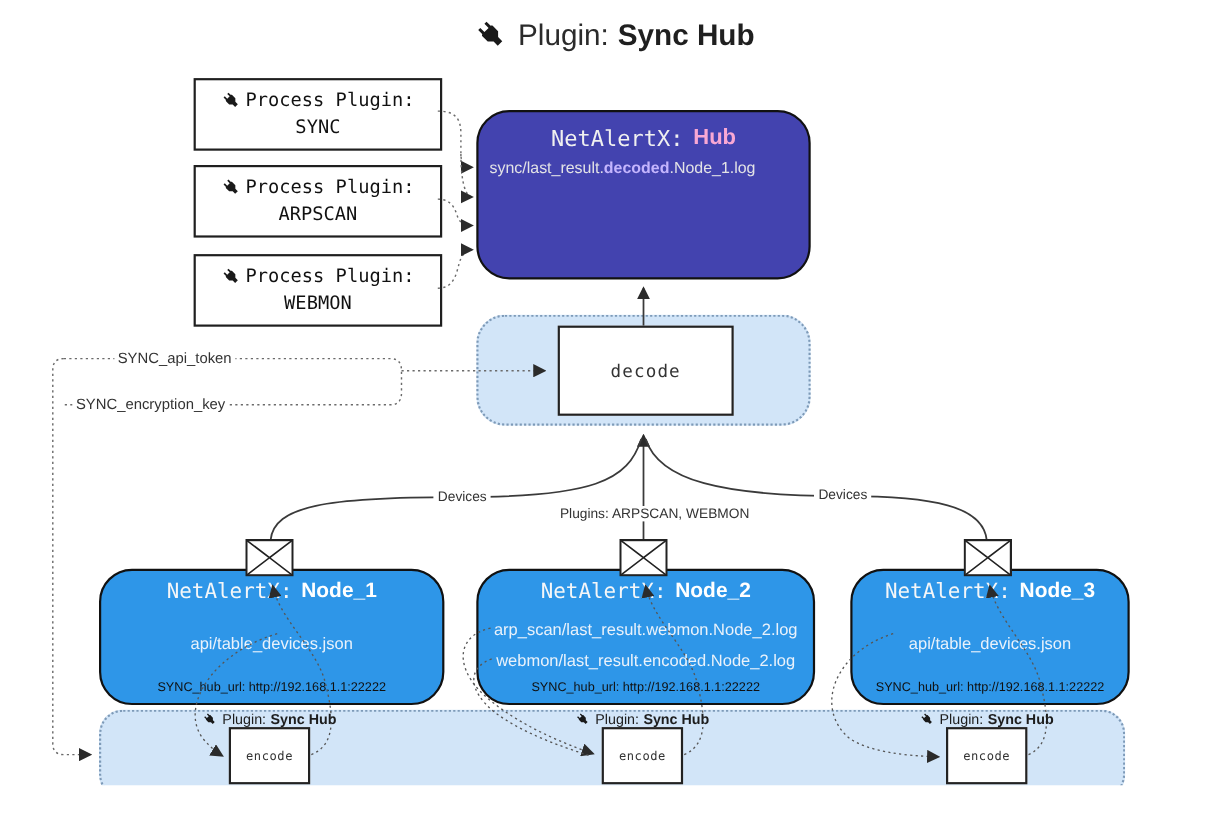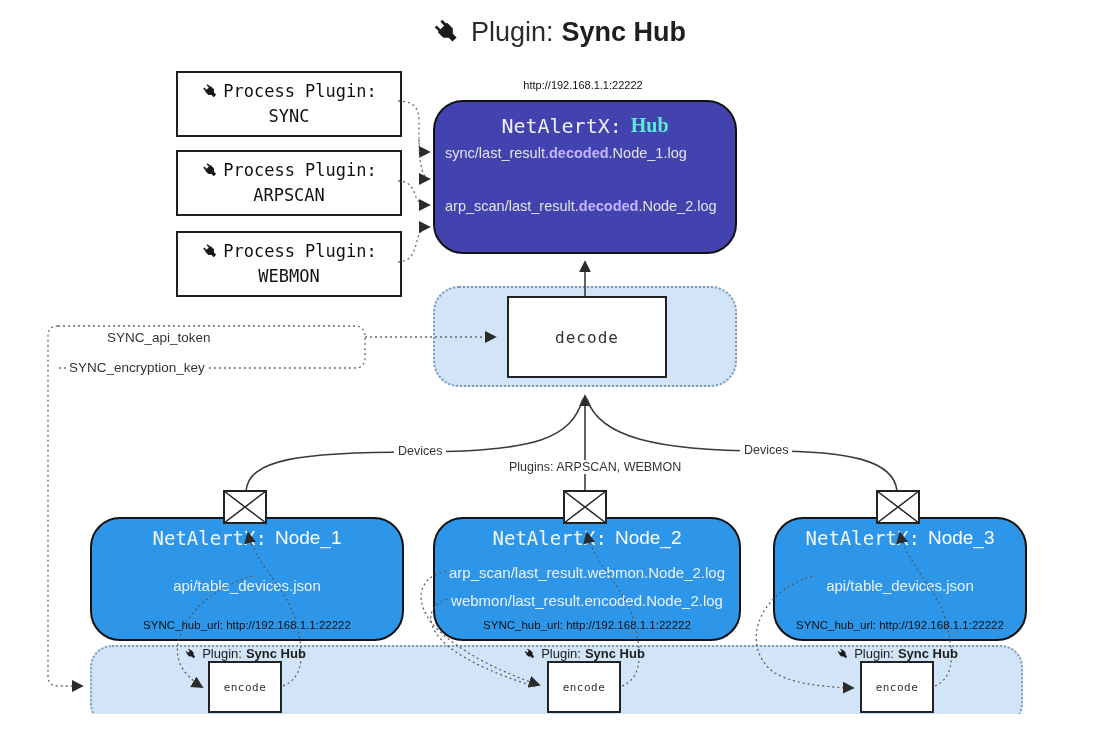--- a/index.html
+++ b/index.html
@@ -16,35 +16,35 @@
   
   .pbox{border:2px solid #1f1f1f;background:#fff;z-index:1;display:flex;flex-direction:column;
         align-items:center;justify-content:center;font-family:"DejaVu Sans Mono",monospace;
         font-size:17px;color:#111;line-height:1.45;}
   .pline{display:flex;align-items:center;gap:3px;}
 
   
   .hub{background:var(--hub-fill,#4343af);border:2px solid #111;border-radius:30px;z-index:1;}
   .hub-title{position:absolute;left:0;top:12px;width:100%;display:flex;justify-content:center;
              gap:9px;font-family:"DejaVu Sans Mono",monospace;font-size:20px;color:#f0f0f0;}
-  .hub-title b{font-family:Liberation Serif, serif;font-weight:bold;color:#5eead4;}
+  .hub-title b{font-family:Liberation Sans, sans-serif;font-weight:bold;color:#f9a8d4;}
   .hublog{position:absolute;left:10px;white-space:nowrap;font-size:14.5px;color:#e3e3e6;z-index:3;}
   .hublog b{color:#c4b5fd;}
 
   
   .panel{background:var(--panel-fill,#d2e5f8);border:2px dotted var(--panel-border,#7d9ab8);
          border-radius:26px;z-index:1;box-sizing:border-box;}
   .wbox{background:#fff;border:2px solid #222;display:flex;align-items:center;justify-content:center;
         font-family:"DejaVu Sans Mono",monospace;color:#333;z-index:1;box-sizing:border-box;}
 
   
   .node{background:var(--node-fill,#2e96e8);border:2px solid #111;border-radius:30px;z-index:1;}
   .node-title{position:absolute;left:0;top:8px;width:100%;display:flex;justify-content:center;gap:8px;
               font-family:"DejaVu Sans Mono",monospace;font-size:19px;color:#f4f6f8;}
-  .node-title b{font-family:"Liberation Sans",sans-serif;font-weight:normal;color:#fff;}
+  .node-title b{font-family:"Liberation Sans",sans-serif;font-weight:bold;color:#fff;}
   .nfile{position:absolute;left:0;width:100%;text-align:center;font-size:15px;color:#eaf2fb;}
   .nurl{position:absolute;left:0;width:100%;text-align:center;font-size:11.5px;color:#101010;}
 
   
   .lbl{z-index:3;background:#fff;white-space:nowrap;}
   .edge-label{font-size:12.5px;color:#333;padding:0 4px;text-align:right;}
   .token-label{font-size:13.5px;color:#333;padding:0 3px;}
   .url-label{font-size:11px;color:#111;z-index:3;}
 
   
@@ -147,35 +147,33 @@
             <g transform="rotate(-45 12 12)">
               <path fill="#1a1a1a" d="M16.01 7L16 3h-2v4h-4V3H8v4h-.01C7.44 7 7 7.44 7 7.99v5.18L9.82 16.01V20h4.36v-3.99L17 13.17V7.99C17 7.44 16.56 7 16.01 7z"></path>
             </g>
           </svg>
       </span>
       <span>Process Plugin:</span>
     </div>
     <div>WEBMON</div>
   </div>
 
-  <div class="abs lbl url-label" style="left:433px;top:79px;width:300px;text-align:center;background:transparent">http://192.168.1.1:22222</div>
 
   <div class="abs hub" style="left:433px;top:100px;width:300px;height:150px">
     <div class="hub-title">
       <span>NetAlertX:</span>
       <b>Hub</b>
     </div>
     <div class="hublog" style="top:43px"><span>sync/last_result.</span><b>decoded</b><span>.Node_1.log</span></div>
-    <div class="hublog" style="top:96px"><span>arp_scan/last_result.</span><b>decoded</b><span>.Node_2.log</span></div>
   </div>
 
   <div class="abs panel" style="left:433px;top:286px;width:304px;height:101px"></div>
   <div class="abs wbox decode-box" style="left:507px;top:296px;width:160px;height:82px">decode</div>
 
-  <div class="abs lbl token-label" style="left:104px;top:330px">SYNC_api_token</div>
+  <div class="abs lbl token-label" style="left:104px;top:318px">SYNC_api_token</div>
   <div class="abs lbl token-label" style="left:66px;top:360px">SYNC_encryption_key</div>
 
   <div class="abs lbl edge-label" style="left:394px;top:444px">Devices</div>
   <div class="abs lbl edge-label" style="left:505px;top:460px">Plugins: ARPSCAN, WEBMON</div>
   <div class="abs lbl edge-label" style="left:740px;top:443px">Devices</div>
 
   <div class="abs node" style="left:90px;top:517px;width:310px;height:120px">
     <div class="node-title">
       <span>NetAlertX:</span>
         <b>Node_1</b>

